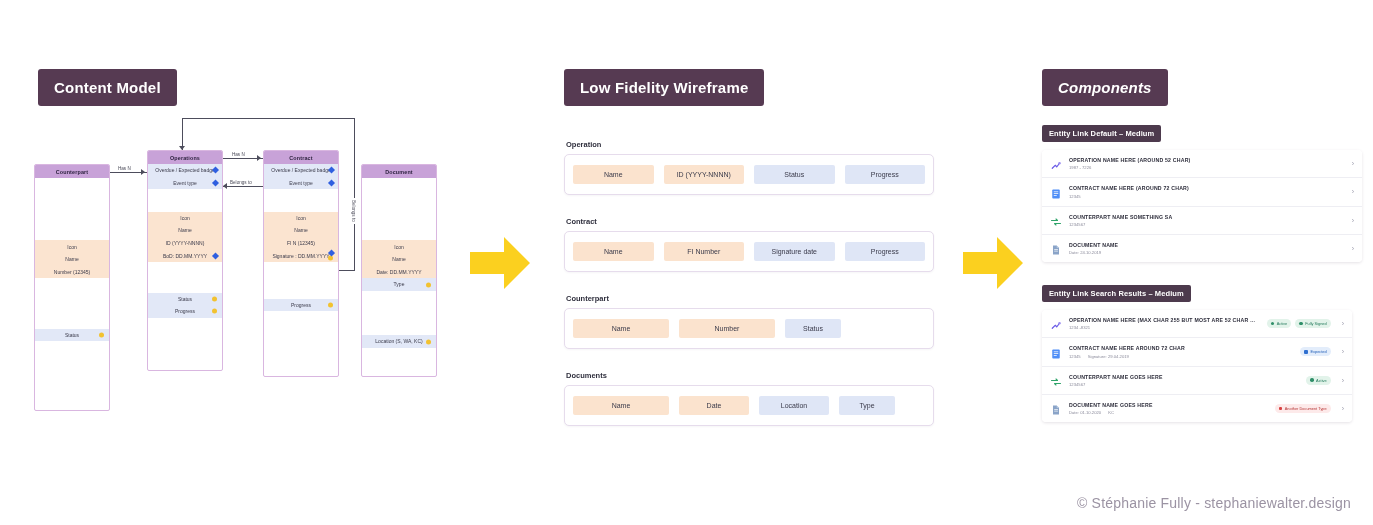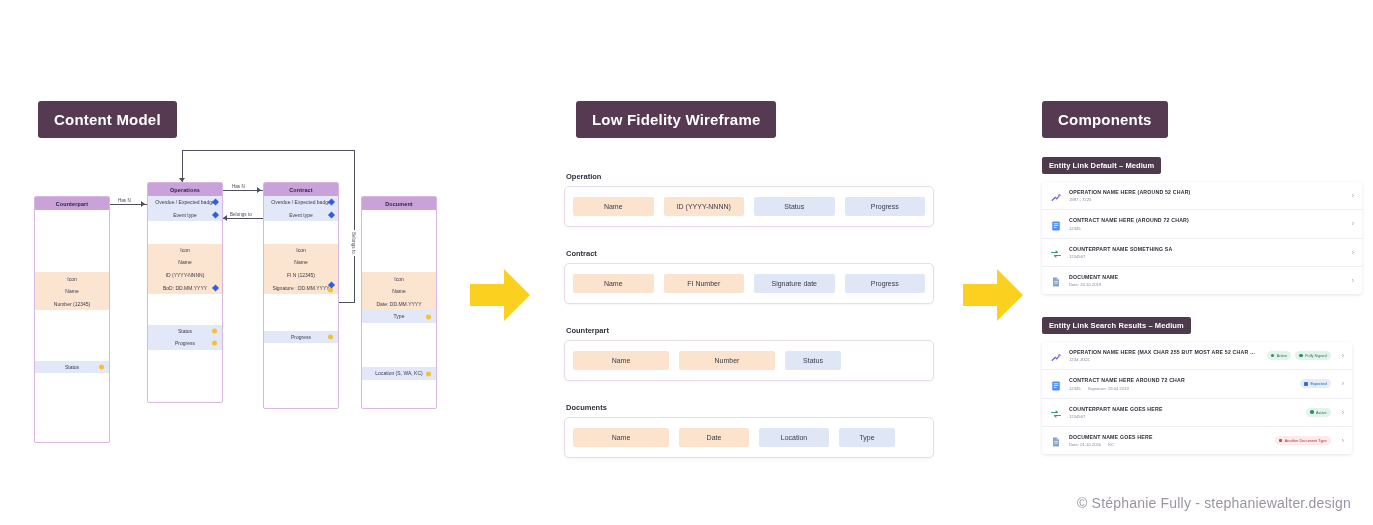--- a/index.html
+++ b/index.html
@@ -1,21 +1,21 @@
 <!DOCTYPE html>
 <html><head>
 <meta charset="utf-8">
 <style>
   html,body{margin:0;padding:0;}
   body{
     width:1373px;height:525px;background:#ffffff;
     font-family:"Liberation Sans",sans-serif;
     color:#3d3d4e;overflow:hidden;position:relative;
   }
-  .stage{position:absolute;inset:0;margin-top:32px;}
+  .stage{position:absolute;inset:0;}
 
   
   .section-chip{
     position:absolute;background:#563a52;color:#fff;
     font-size:15px;font-weight:700;letter-spacing:.2px;
     padding:10px 16px;border-radius:3px;white-space:nowrap;
   }
   
   .big-arrow{position:absolute;width:60px;height:56px;}
 
@@ -133,22 +133,22 @@
     position:absolute;right:22px;bottom:14px;
     font-size:14px;color:#9b93a3;letter-spacing:.2px;
   }
 </style>
 </head>
 <body>
 
 <div class="stage">
 
   <div class="section-chip" style="left:38px;top:69px;">Content Model</div>
-  <div class="section-chip" style="left:576px;top:69px;">Low Fidelity Wireframe</div>
-  <div class="section-chip" style="left:1042px;top:69px;">Components</div>
+  <div class="section-chip" style="left:564px;top:69px;">Low Fidelity Wireframe</div>
+  <div class="section-chip" style="left:1042px;top:69px;font-style:italic;">Components</div>
 
   <svg class="big-arrow" style="left:470px;top:235px;" viewBox="0 0 60 56">
     <path d="M0 17 H34 V2 L60 28 L34 54 V39 H0 Z" fill="#fbd01f"></path>
   </svg>
   <svg class="big-arrow" style="left:963px;top:235px;" viewBox="0 0 60 56">
     <path d="M0 17 H34 V2 L60 28 L34 54 V39 H0 Z" fill="#fbd01f"></path>
   </svg>
 
   <div id="content-model">
 

